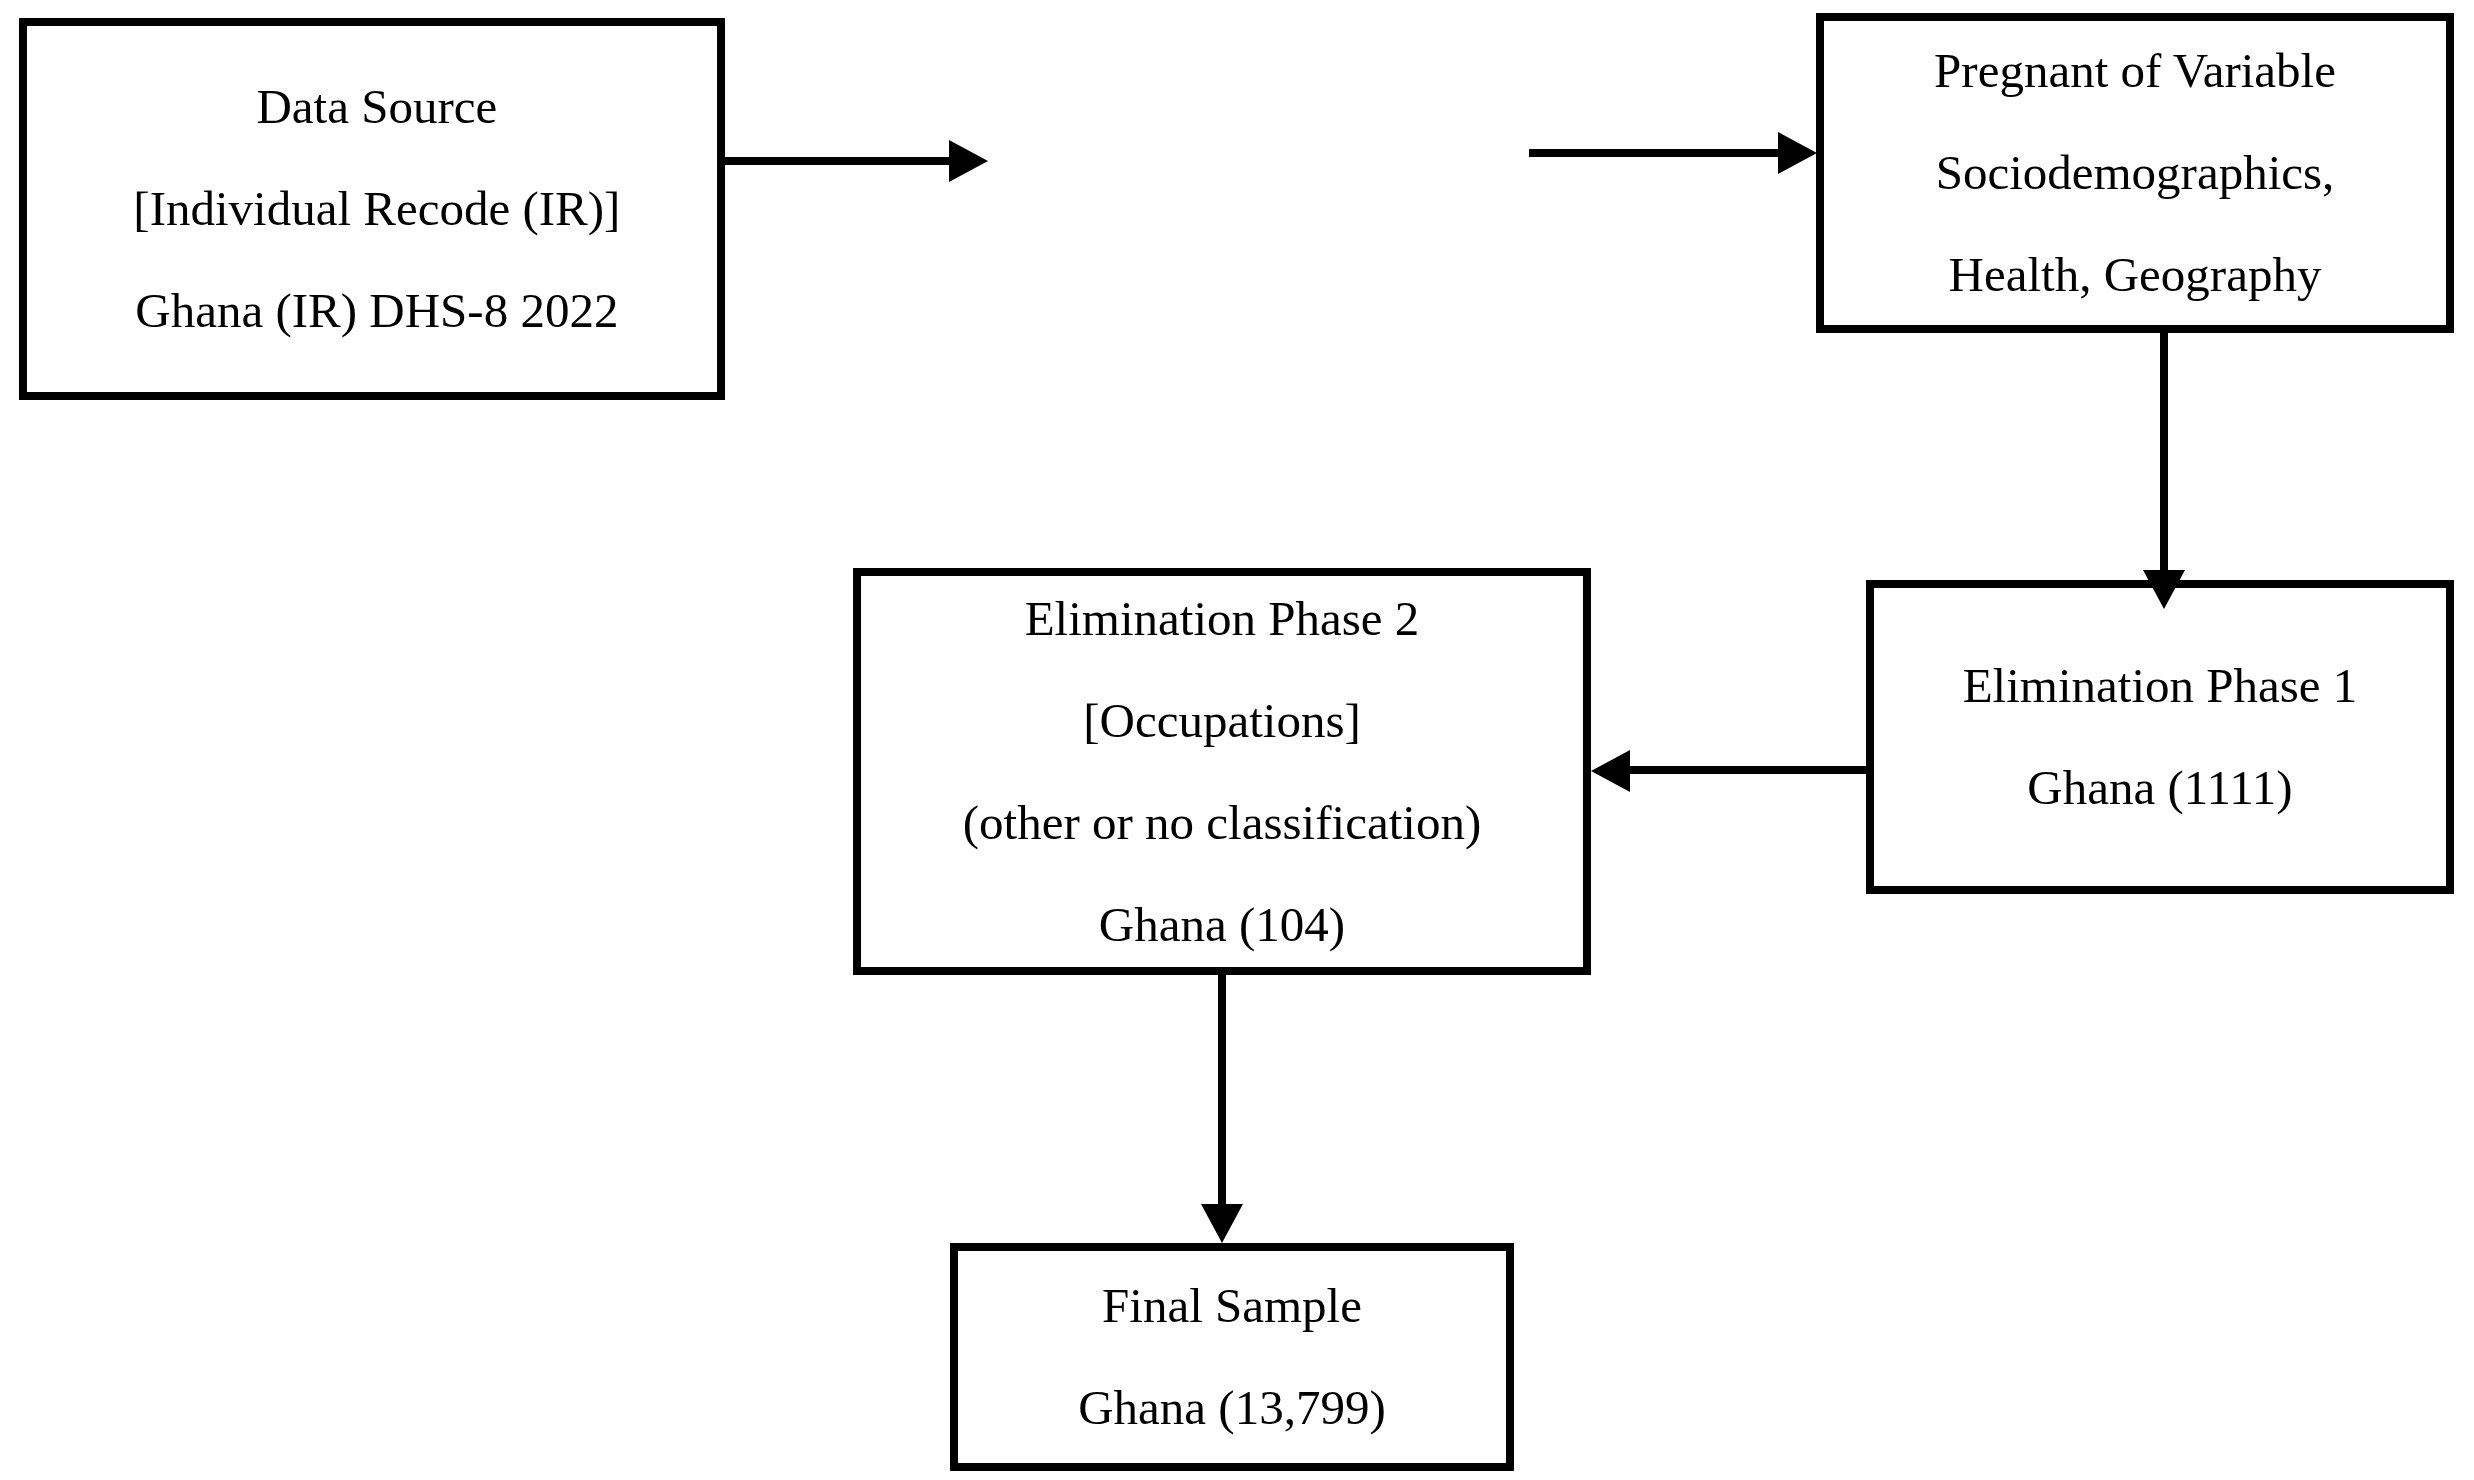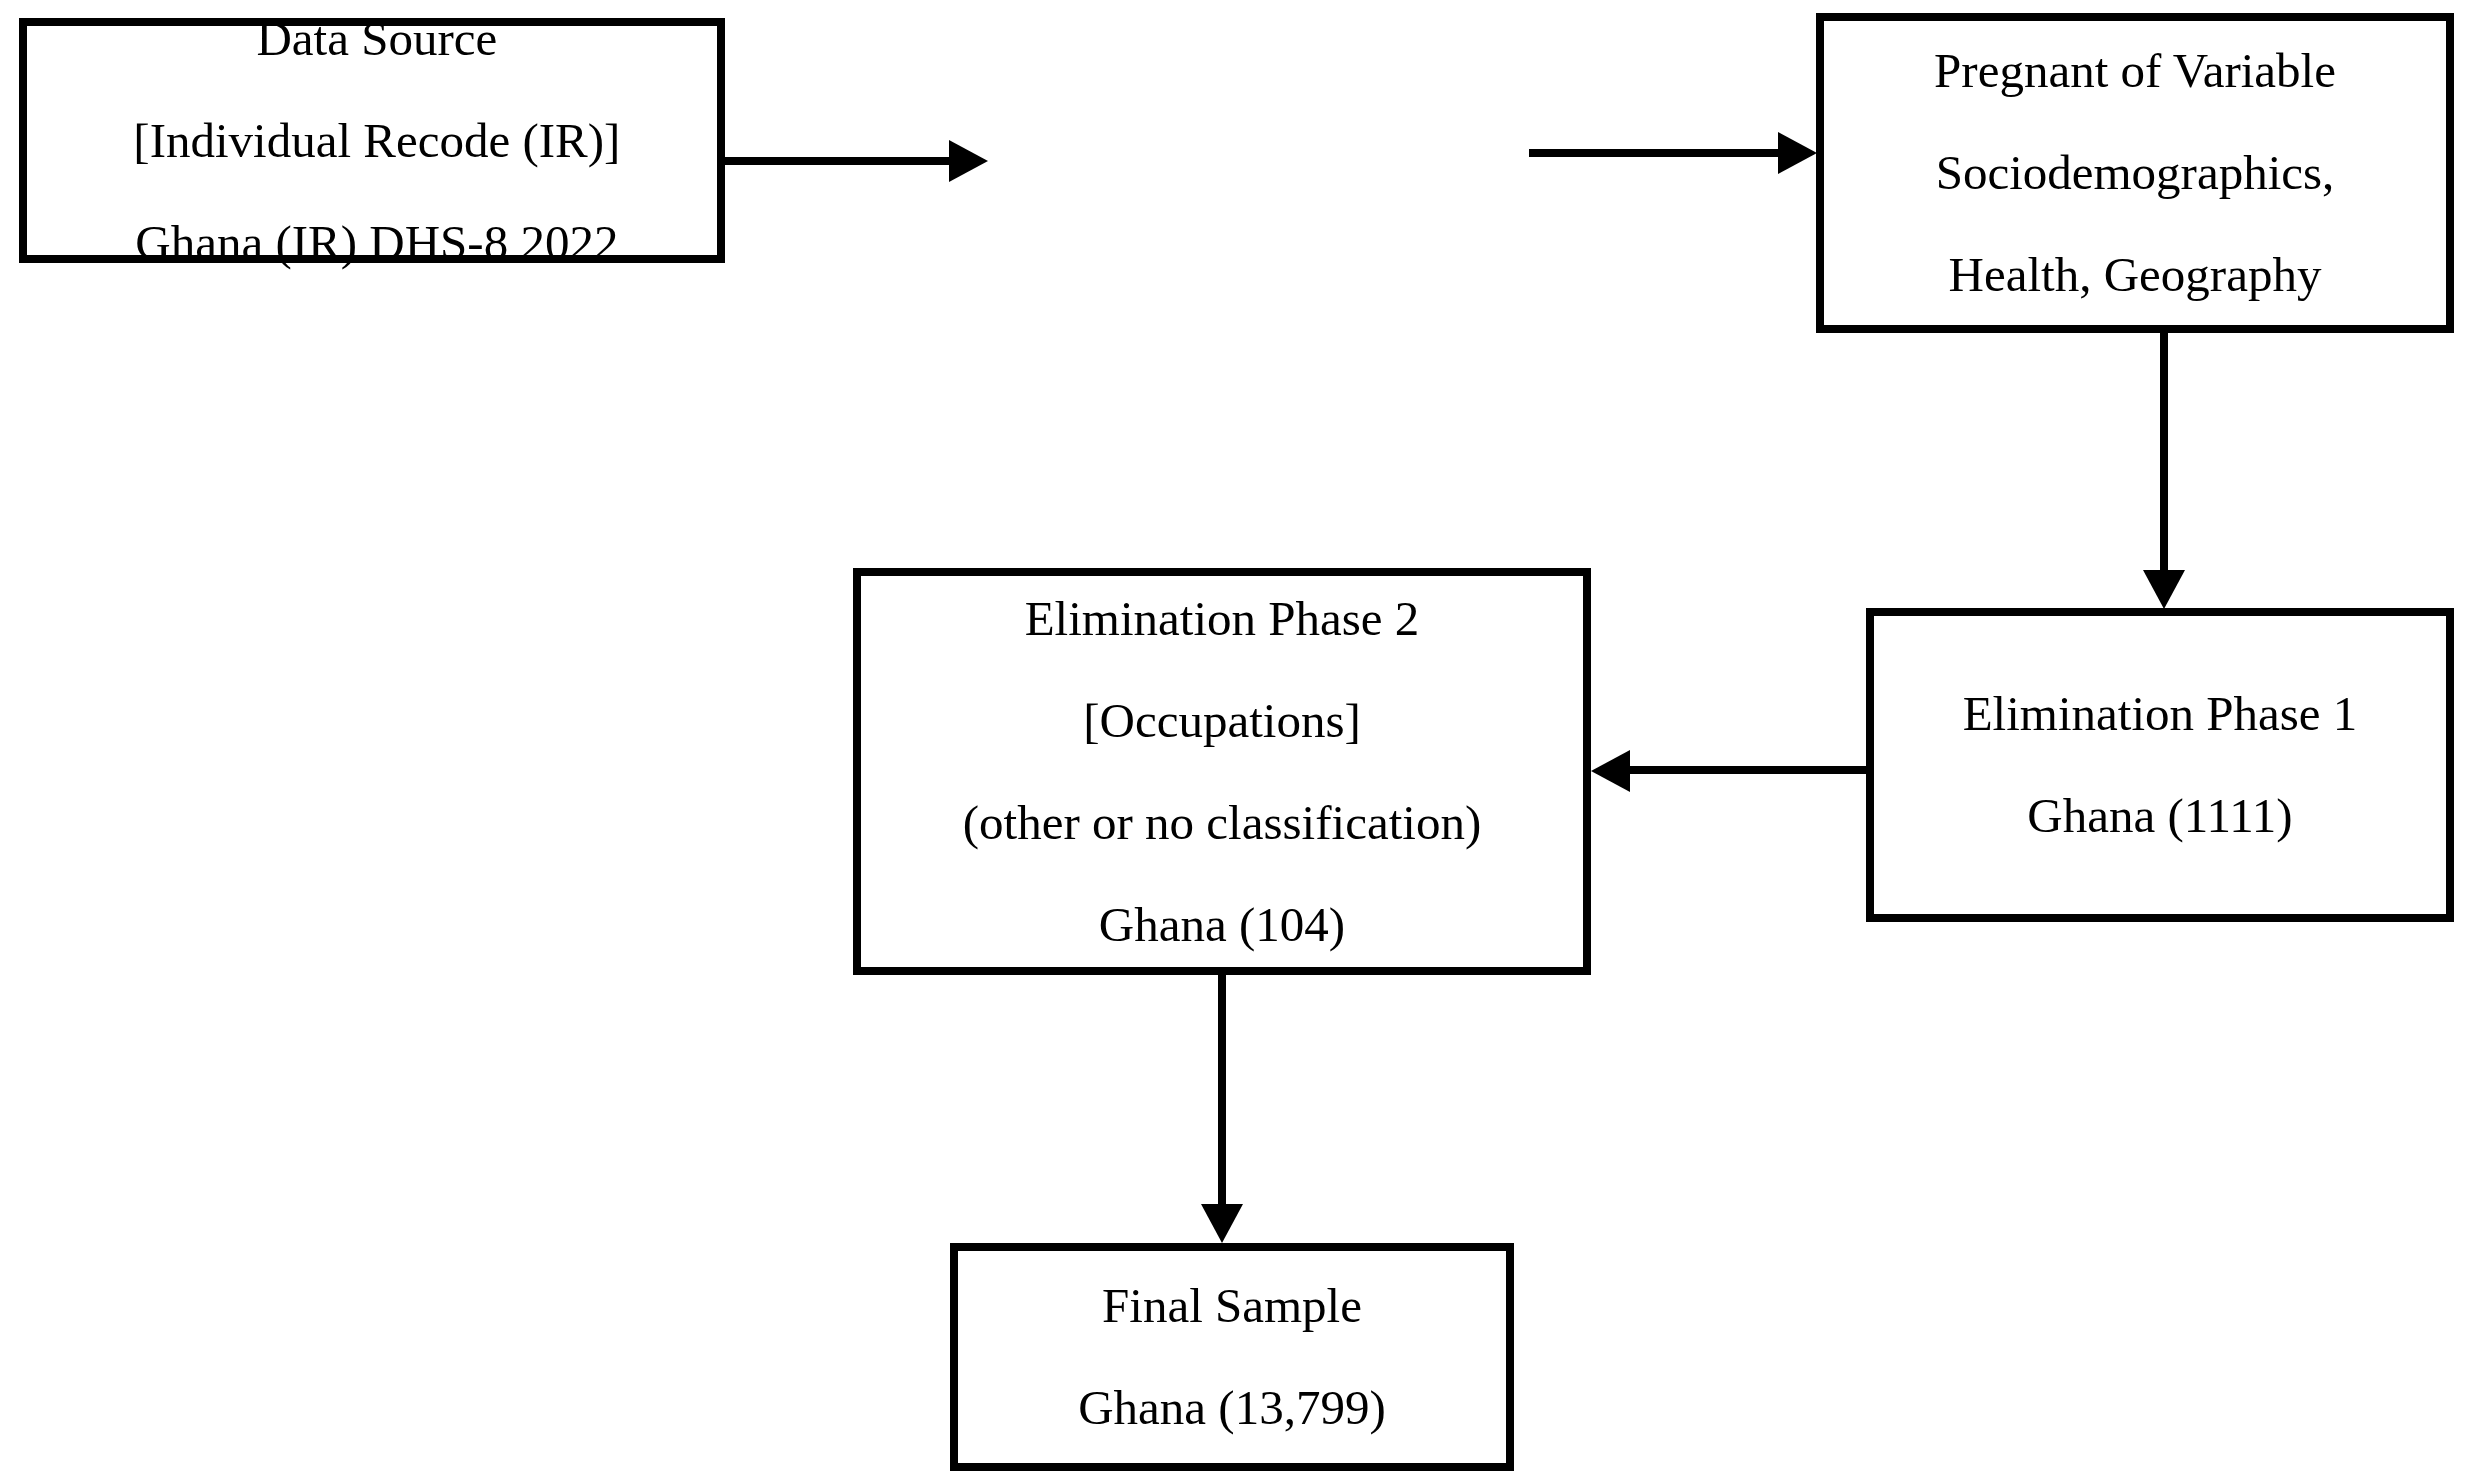--- a/index.html
+++ b/index.html
@@ -62,34 +62,34 @@
     border-left: 21px solid transparent;
     border-right: 21px solid transparent;
     border-top: 39px solid #000000;
   }
 </style>
 </head>
 <body>
 
 <div id="canvas">
 
-  <div class="node" style="left:19.4px; top:18px; width:706px; height:245px;padding-left:9px;">
+  <div class="node" style="left:19.4px; top:18px; width:706px; height:382px;padding-left:9px;">
     <div class="line">Data Source</div>
     <div class="line">[Individual Recode (IR)]</div>
     <div class="line">Ghana (IR) DHS-8 2022</div>
   </div>
 
 
   <div class="node" style="left:1816px; top:13px; width:638px; height:320px;">
     <div class="line">Pregnant of Variable</div>
     <div class="line">Sociodemographics,</div>
     <div class="line">Health, Geography</div>
   </div>
 
-  <div class="node" style="left:1866px; top:608px; width:588px; height:314px;">
+  <div class="node" style="left:1866px; top:580px; width:588px; height:314px;">
     <div class="line">Elimination Phase 1</div>
     <div class="line">Ghana (1111)</div>
   </div>
 
   <div class="node" style="left:853px; top:568px; width:738px; height:407px;">
     <div class="line">Elimination Phase 2</div>
     <div class="line">[Occupations]</div>
     <div class="line">(other or no classification)</div>
     <div class="line">Ghana (104)</div>
   </div>

